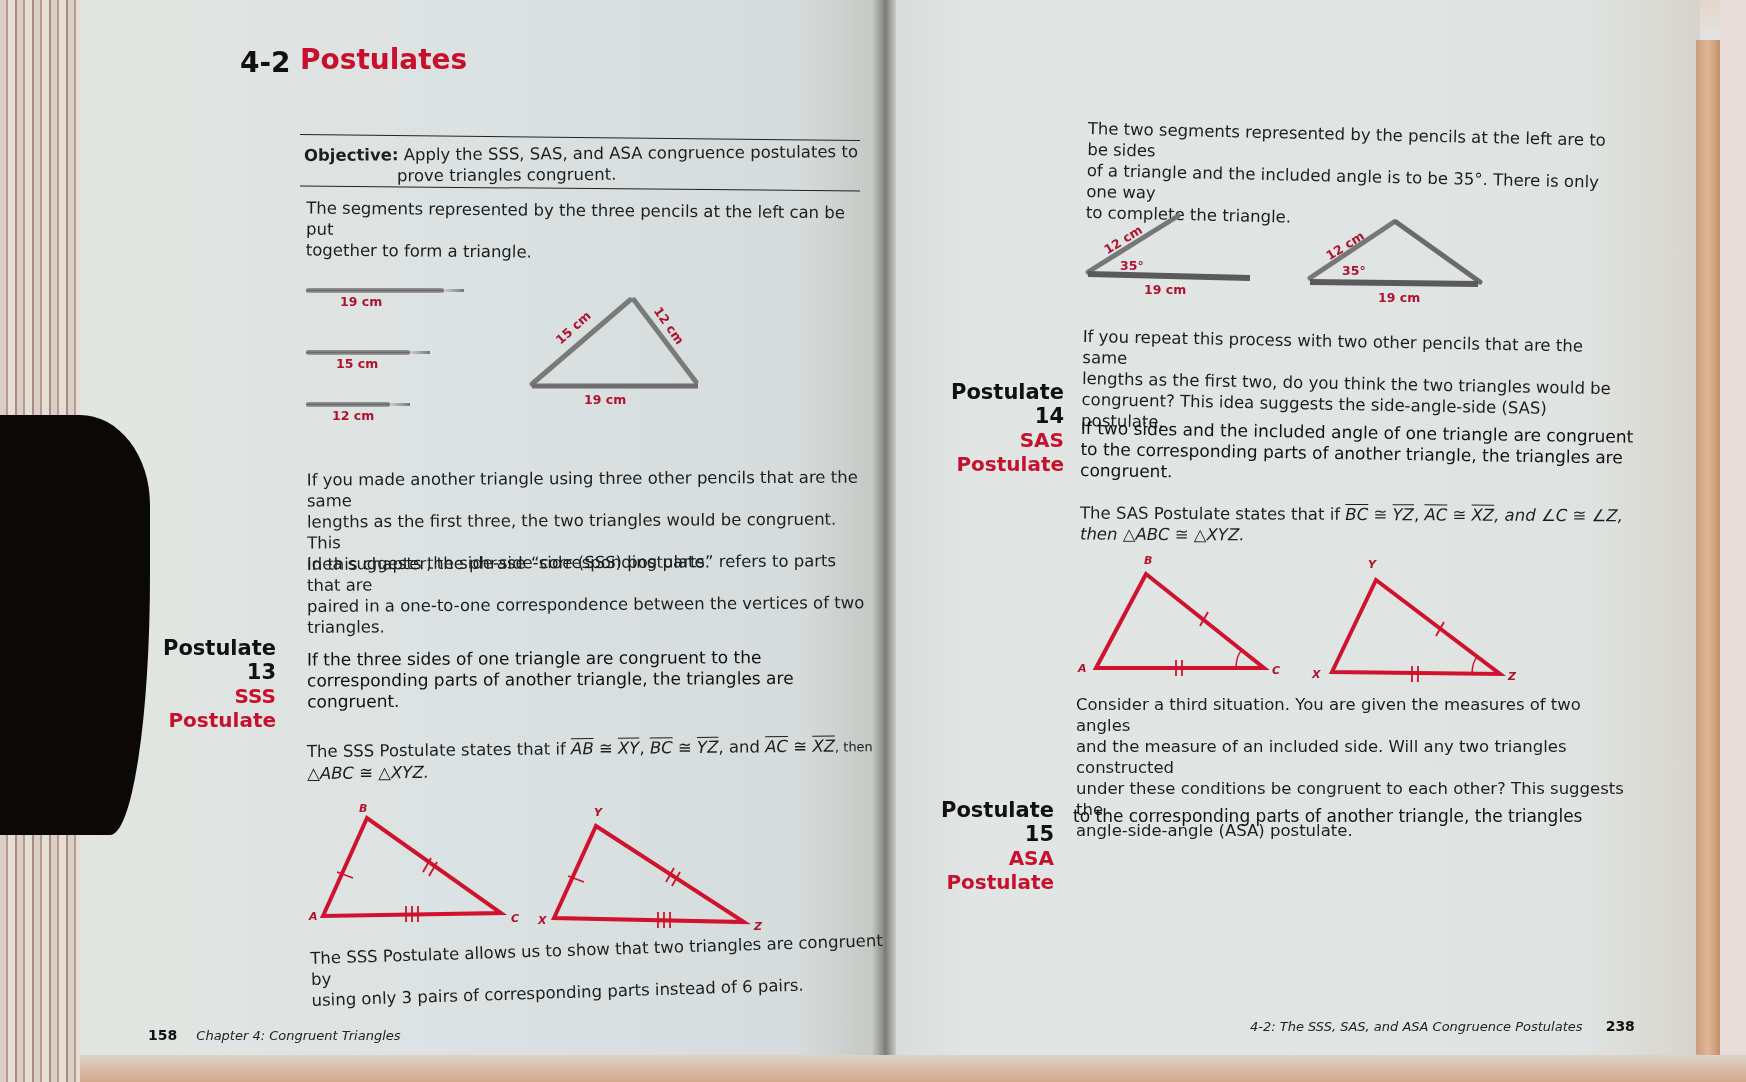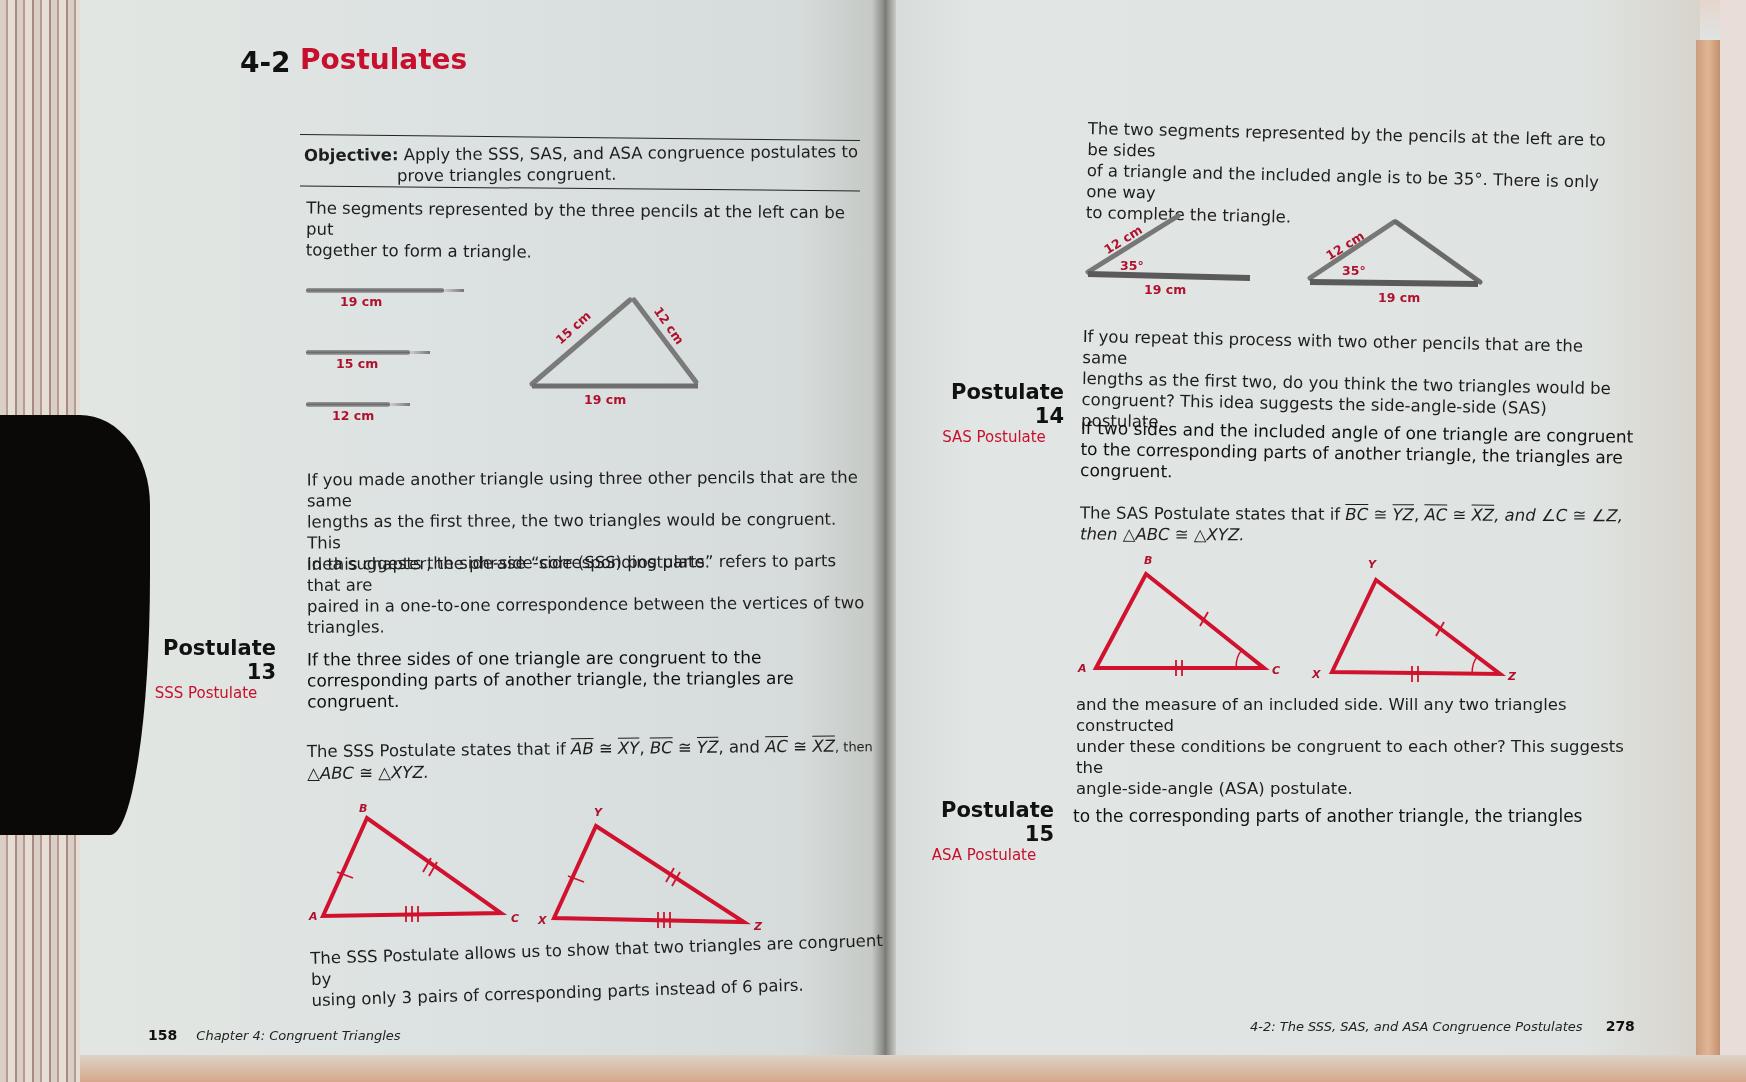--- a/index.html
+++ b/index.html
@@ -29,21 +29,21 @@
   #objective .ind{display:block;padding-left:93px;}
 
   .pencil{height:5px;background:linear-gradient(180deg,#9a9a9a,#6c6c6c,#a8a8a8);border-radius:2px;}
   .pencil:after{content:"";position:absolute;right:-20px;top:1px;width:20px;height:3px;background:linear-gradient(90deg,#cfcfcf,#777);}
   .plabel{font-size:12.5px;font-weight:bold;color:#b0122e;}
 
   svg{position:absolute;overflow:visible;}
   .vlabel{font-size:11px;font-weight:bold;font-style:italic;fill:#b0122e;font-family:"DejaVu Sans","Liberation Sans",sans-serif;}
 
   .post-head{font-size:21px;font-weight:bold;color:#111;text-align:right;}
-  .post-sub{font-size:15px;font-weight:normal;color:#c8102e;text-align:center;}
+  .post-sub{font-size:20px;font-weight:bold;color:#c8102e;text-align:right;}
   .post-body{font-size:17px;line-height:21px;color:#111;}
 
   .footer-num{font-size:14px;font-weight:bold;color:#111;}
   .footer-txt{font-size:13px;font-style:italic;color:#222;}
 </style>
 </head>
 <body>
 
 <div class="abs" id="page-stack-left"></div>
 <div class="abs" id="page-left"></div>
@@ -215,29 +215,30 @@
   <line x1="116" y1="48" x2="108" y2="62" stroke="#d0122f" stroke-width="1.8"></line>
   <line x1="84" y1="92" x2="84" y2="108" stroke="#d0122f" stroke-width="1.8"></line>
   <line x1="90" y1="92" x2="90" y2="108" stroke="#d0122f" stroke-width="1.8"></line>
   <path d="M144,100 Q144,88 150,82" fill="none" stroke="#d0122f" stroke-width="1.5"></path>
   <text x="40" y="-6" class="vlabel">Y</text>
   <text x="-16" y="104" class="vlabel">X</text>
   <text x="180" y="106" class="vlabel">Z</text>
 </svg>
 
 <div class="abs p" style="left:1076px;top:694px;width:560px;">
+  <div>Consider a third situation. You are given the measures of two angles</div>
   <div>and the measure of an included side. Will any two triangles constructed</div>
   <div>under these conditions be congruent to each other? This suggests the</div>
   <div>angle-side-angle (ASA) postulate.</div>
 </div>
 
 <div class="abs" style="left:914px;top:798px;width:140px;">
   <div class="post-head">Postulate 15</div>
   <div class="post-sub">ASA Postulate</div>
 </div>
 <div class="abs post-body" style="left:1073px;top:806px;width:560px;">
   <div>to the corresponding parts of another triangle, the triangles</div>
 </div>
 
 <div class="abs" style="left:1250px;top:1016px;">
   <span class="footer-txt">4-2: The SSS, SAS, and ASA Congruence Postulates</span>
-  <span class="footer-num" style="margin-left:18px;">278</span>
+  <span class="footer-num" style="margin-left:18px;">238</span>
 </div>
 
 </body></html>

